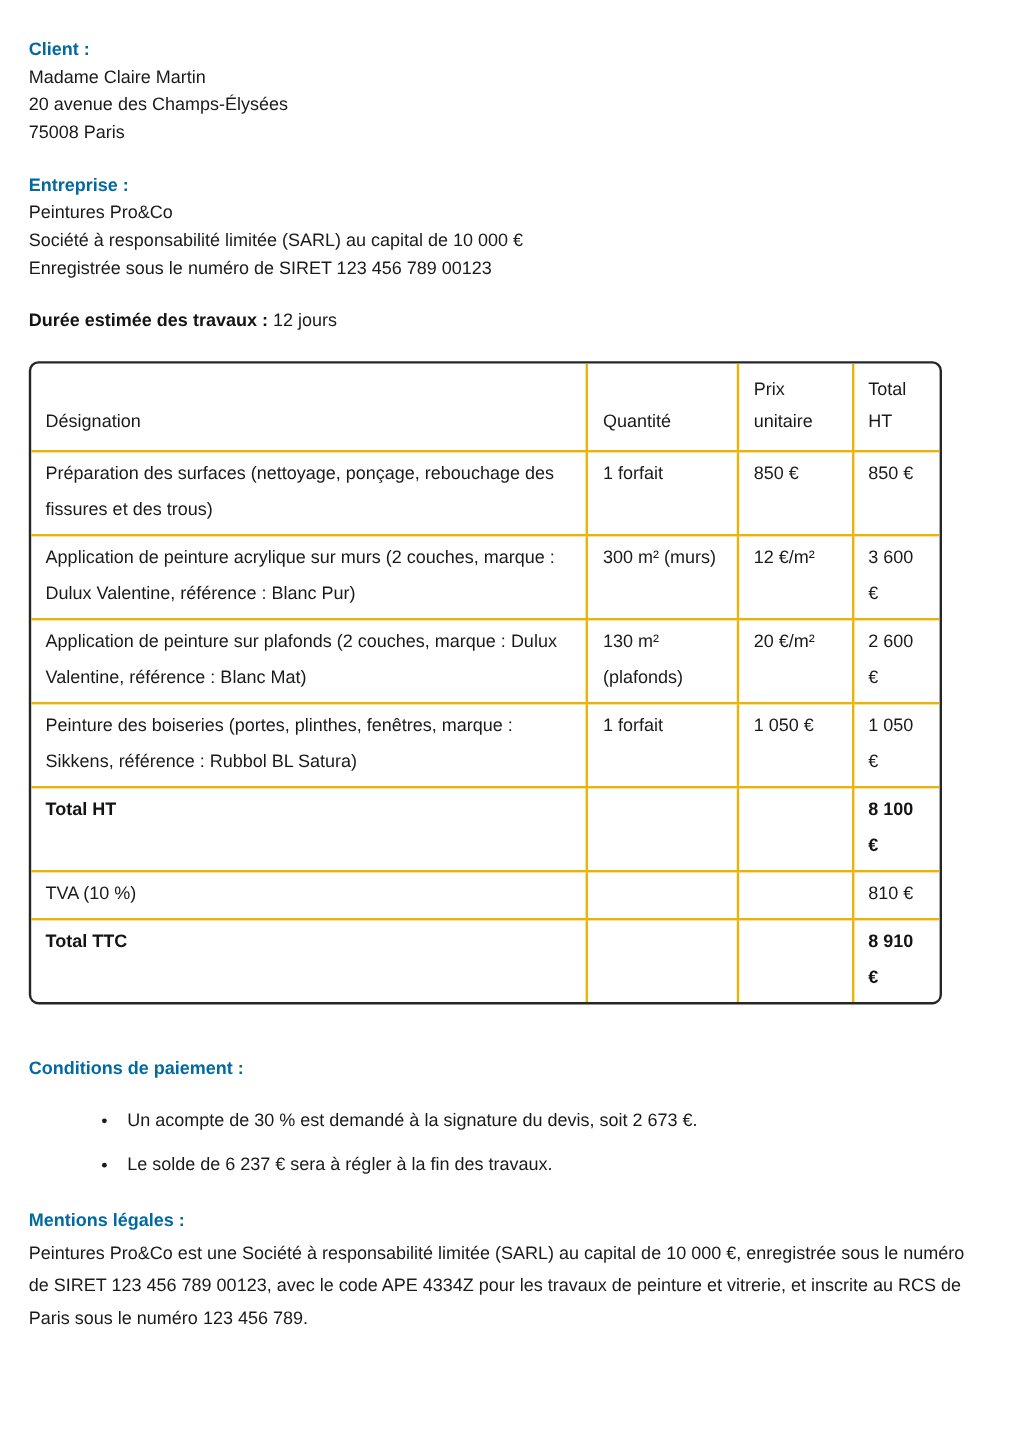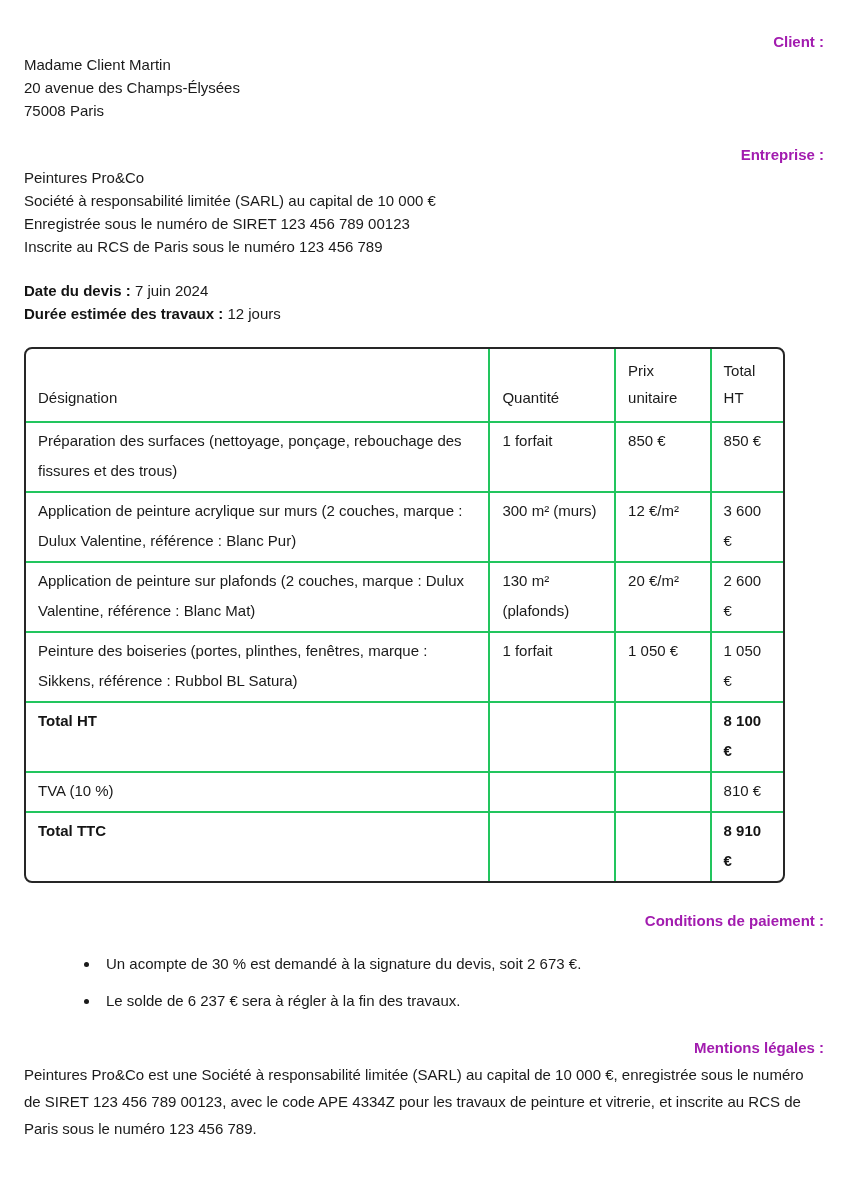--- a/index.html
+++ b/index.html
@@ -14,61 +14,61 @@
     font-size: 15px;
     color: #1a1a1a;
     overflow: hidden;
   }
   .page {
     box-sizing: border-box;
     width: 848px;
     padding: 30px 24px 0 24px;
   }
   p { margin: 0; line-height: 23px; }
-  .bold { font-weight: 700; color: #a21caf; text-align: right; }
+  .bold { font-weight: 700; color: #0369a1; }
 
   .block { margin-bottom: 21px; }
 
   .inline-label { font-weight: 700; color: #141414; }
 
   
   .table-wrap {
     width: 757px;
     margin-top: 22px;
     border: 2px solid #262626;
     border-radius: 8px;
     overflow: hidden;
   }
   table {
     width: 100%;
     border-collapse: collapse;
     border-style: hidden; 
     table-layout: fixed;
   }
   th, td {
-    border: 2px solid #22c55e;
+    border: 2px solid #eab308;
     text-align: left;
     font-weight: 400;
     word-wrap: break-word;
   }
   th {
     vertical-align: bottom;
     padding: 8px 12px 10px 12px;
     line-height: 27px;
     height: 44px;
   }
   td {
     vertical-align: top;
     padding: 3px 12px 5px 12px;
     line-height: 30px;
   }
   td.sum-label-bold { font-weight: 700; color: #141414; }
 
   
-  .payment-heading { margin-top: 26px; }
+  .payment-heading { margin-top: 42px; }
   ul.payment-list {
     margin: 20px 0 0 0;
     padding-left: 40px;
   }
   ul.payment-list li {
     margin-bottom: 14px;
     line-height: 23px;
     padding-left: 6px;
     margin-left: 36px;
   }
@@ -81,35 +81,33 @@
     width: 800px;
   }
 </style>
 </head>
 <body>
 
 <div class="page">
 
   <section class="block">
     <p class="bold">Client :</p>
-    <p>Madame Client Martin</p>
+    <p>Madame Claire Martin</p>
     <p>20 avenue des Champs-Élysées</p>
     <p>75008 Paris</p>
   </section>
 
   <section class="block">
     <p class="bold">Entreprise :</p>
     <p>Peintures Pro&amp;Co</p>
     <p>Société à responsabilité limitée (SARL) au capital de 10 000 €</p>
     <p>Enregistrée sous le numéro de SIRET 123 456 789 00123</p>
-    <p>Inscrite au RCS de Paris sous le numéro 123 456 789</p>
   </section>
 
   <section>
-    <p><span class="inline-label">Date du devis :</span> <span>7 juin 2024</span></p>
     <p><span class="inline-label">Durée estimée des travaux :</span> <span>12 jours</span></p>
   </section>
 
   <div class="table-wrap">
     <table>
       <colgroup>
         <col style="width:461px">
         <col style="width:125px">
         <col style="width:95px">
         <col style="width:72px">

